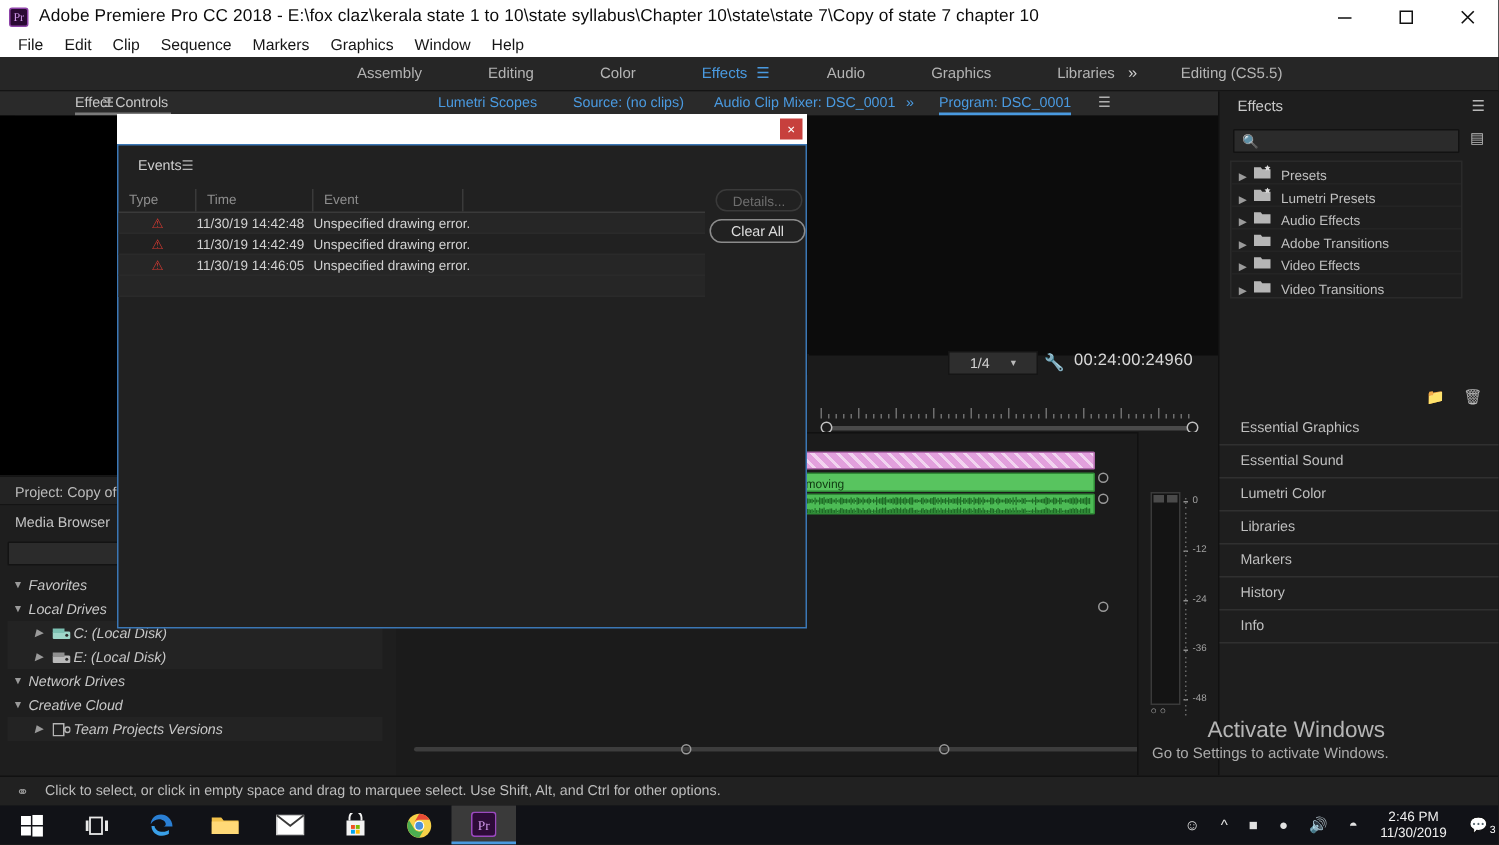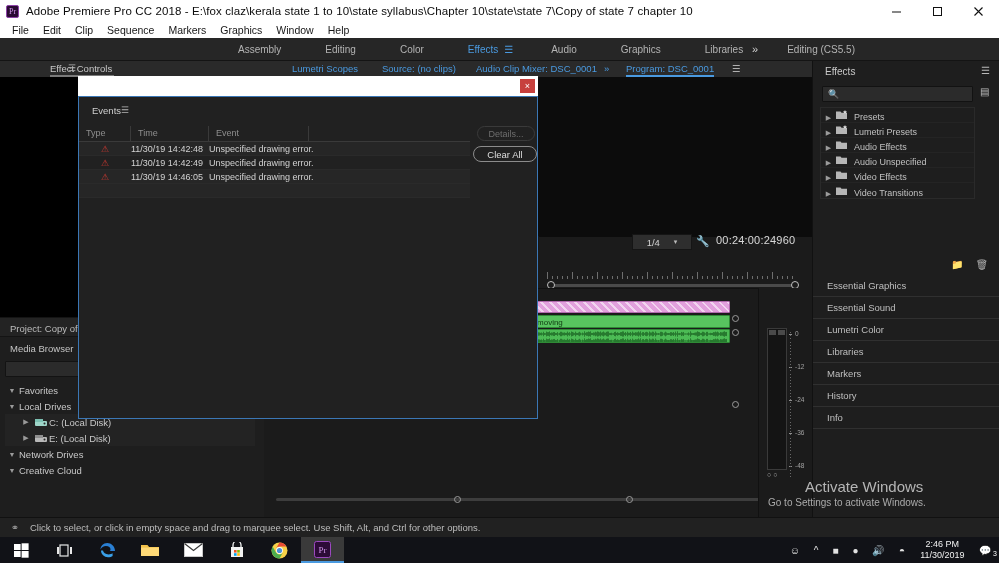--- a/index.html
+++ b/index.html
@@ -63,21 +63,21 @@
     background:#232323; border-top:1px solid #141414; border-bottom:1px solid #141414;
   }
   .proj-tab span { font-size:9.5px; color:#bcbcbc; position:absolute; left:10px; top:5px; }
 
   .mb-panel { position:absolute; left:0; top:276px; width:264px; height:240px; background:#1e1e1e; }
   .mb-tab { position:absolute; left:10px; top:6px; font-size:9.5px; color:#c4c4c4; }
   .mb-search {
     position:absolute; left:5px; top:24px; width:250px; height:16px;
     background:#2b2b2b; border:1px solid #131313; border-radius:1px;
   }
-  .mb-tree { position:absolute; left:5px; top:45px; width:250px; }
+  .mb-tree { position:absolute; left:5px; top:45px; width:250px;font-style:italic; }
   .tree-row { height:16px; display:flex; align-items:center; font-size:9.5px; color:#c8c8c8; }
   .tree-row.alt { background:#232323; }
   .tw { width:14px; text-align:center; color:#9a9a9a; font-size:7px; }
   .tree-ico { width:16px; display:flex; align-items:center; justify-content:center; }
   .mb-footer { position:absolute; left:150px; top:205px; width:110px; height:16px; display:flex; align-items:center; }
   .mb-footer span { color:#bdbdbd; font-size:10px; margin-right:12px; }
 
   
   .center-col { position:absolute; left:264px; top:61px; width:548px; height:456px; background:#1b1b1b; }
   .mon-tabbar { position:absolute; left:0; top:0; width:548px; height:16px; background:#2a2a2a; }
@@ -309,20 +309,30 @@
           </span>
           <span>E: (Local Disk)</span>
         </div>
         <div class="tree-row">
           <span class="tw">▼</span>
           <span>Network Drives</span>
         </div>
         <div class="tree-row">
           <span class="tw">▼</span>
           <span>Creative Cloud</span>
+        </div>
+        <div class="tree-row alt" style="padding-left:14px">
+          <span class="tw">▶</span>
+          <span class="tree-ico">
+            <svg width="12" height="9" viewBox="0 0 12 9">
+                <rect x="0.5" y="0.5" width="7" height="8" fill="none" stroke="#b5b5b5"></rect>
+                <circle cx="10" cy="4.5" r="1.8" fill="none" stroke="#b5b5b5"></circle>
+              </svg>
+          </span>
+          <span>Team Projects Versions</span>
         </div>
       </div>
       <div class="mb-footer">
         <span>☷</span>
         <span>▬</span>
         <span>○</span>
       </div>
       <div style="position:absolute;left:10px;top:212px;width:244px;height:3px;background:#3a3a3a;border-radius:2px"></div>
     </div>
   </div>
@@ -1112,21 +1122,21 @@
         </span>
         <span>Audio Effects</span>
       </div>
       <div class="fx-row">
         <span class="chev">▶</span>
         <span style="width:18px">
           <svg width="13" height="10" viewBox="0 0 13 10">
               <path d="M0 1.5h4.5l1 1.3H11V9H0z" fill="#b6b6b6"></path>
             </svg>
         </span>
-        <span>Audio Unspecified</span>
+        <span>Adobe Transitions</span>
       </div>
       <div class="fx-row">
         <span class="chev">▶</span>
         <span style="width:18px">
           <svg width="13" height="10" viewBox="0 0 13 10">
               <path d="M0 1.5h4.5l1 1.3H11V9H0z" fill="#b6b6b6"></path>
             </svg>
         </span>
         <span>Video Effects</span>
       </div>

